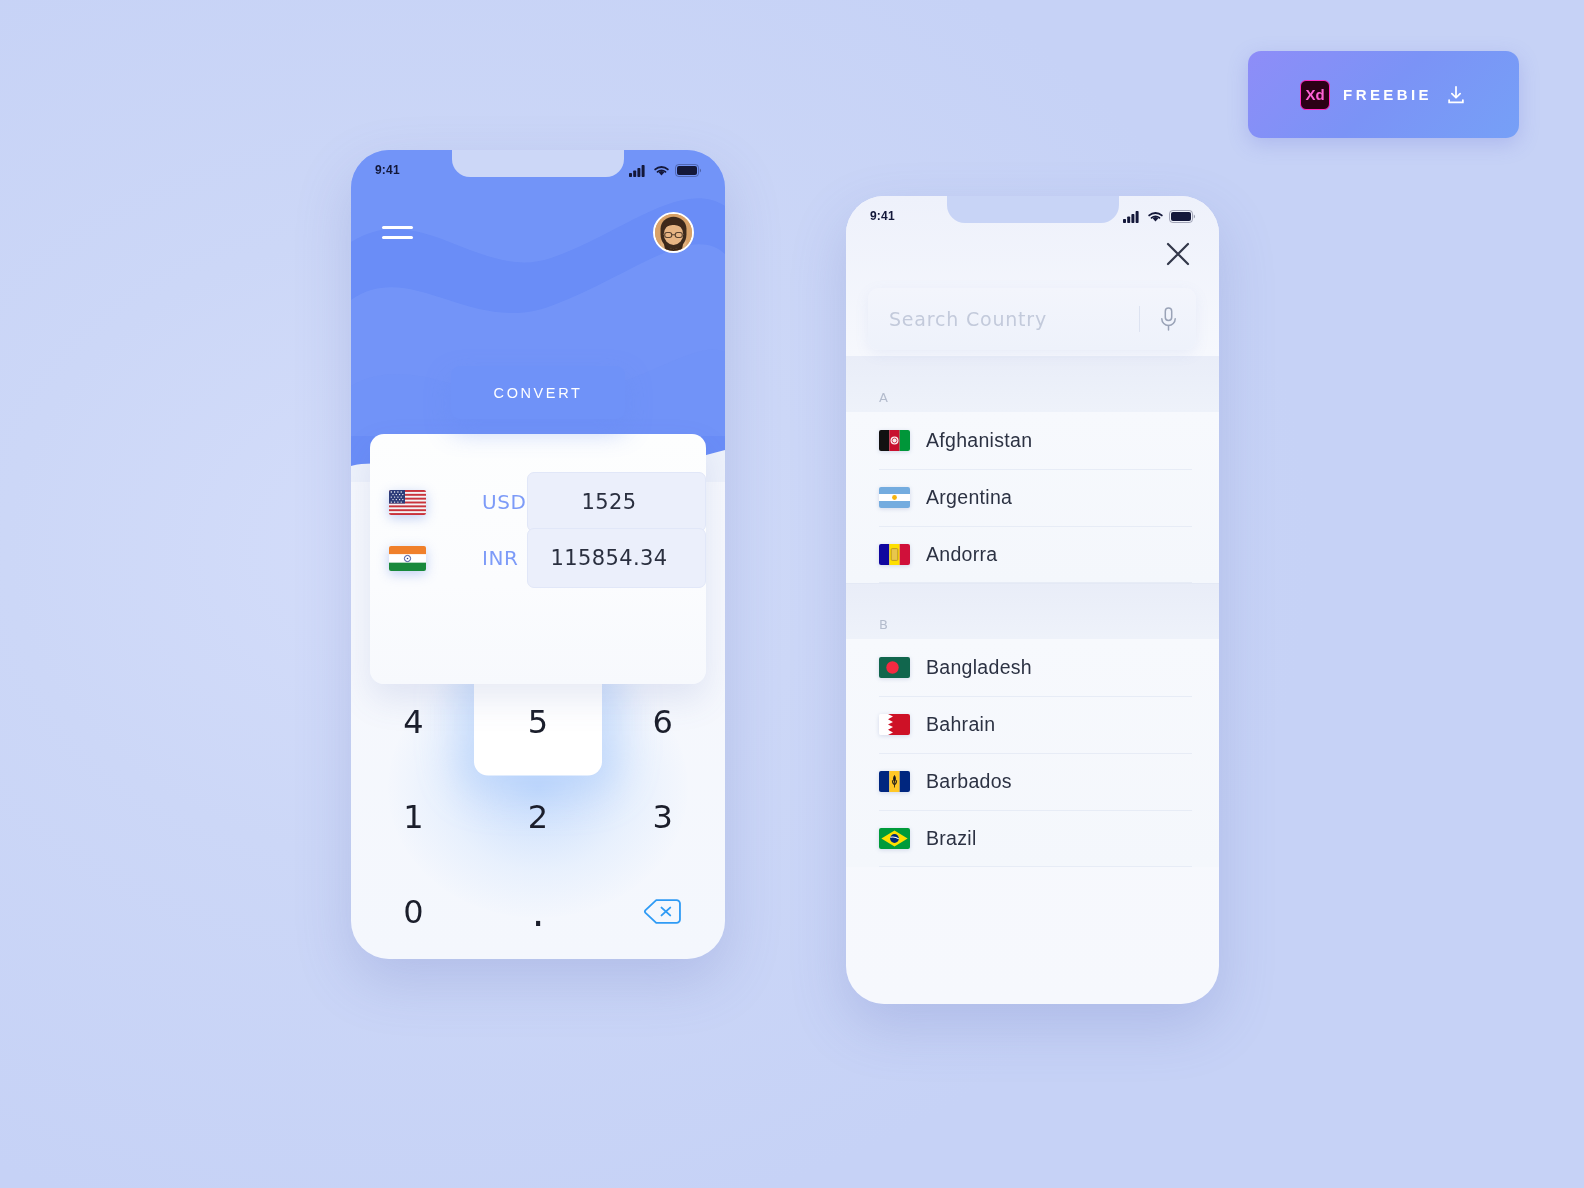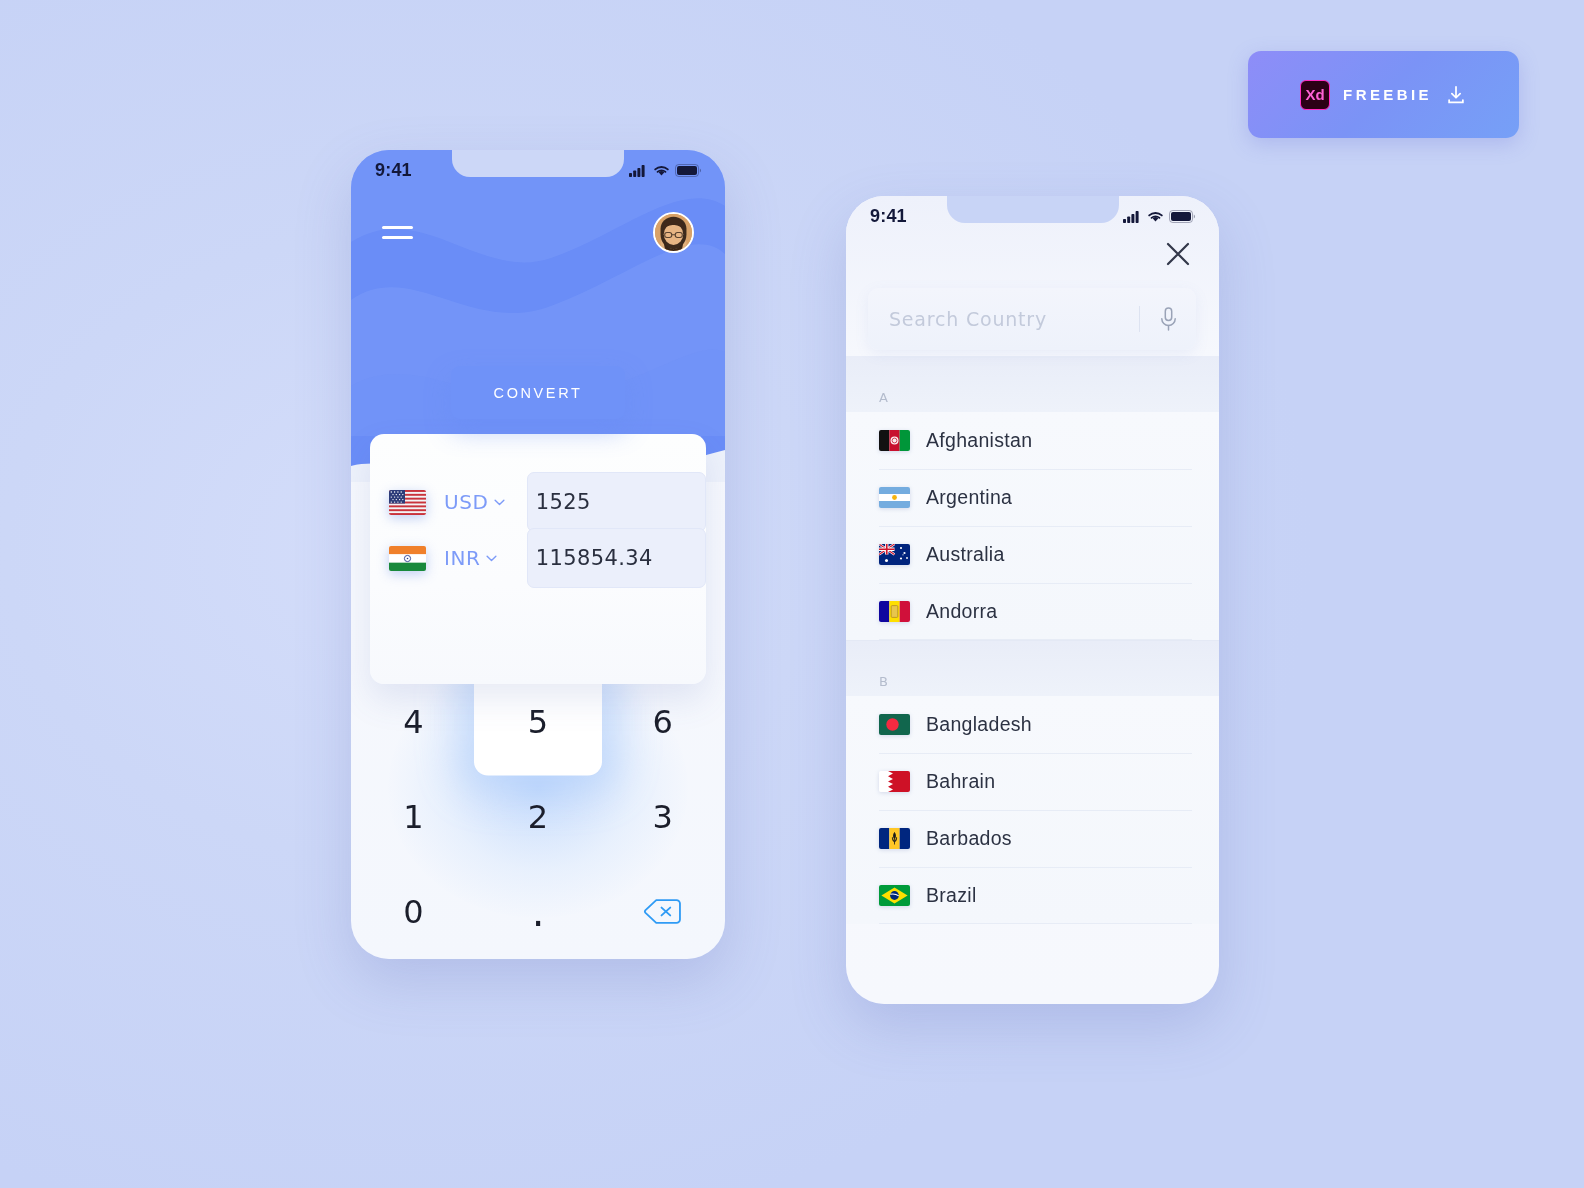--- a/index.html
+++ b/index.html
@@ -63,21 +63,21 @@
     z-index: 9;
   }
   .notch-1 { background: #ccd7f7; }
   .notch-2 { background: #c8d4f6; }
 
   .statusbar {
     position: absolute; top: 0; left: 0; width: 100%; height: 40px;
     display: flex; align-items: center; justify-content: space-between;
     padding: 0 24px; z-index: 10;
   }
-  .sb-time { font-size: 18px; font-weight: 700; color: #13183a; letter-spacing: 0.2px; }
+  .sb-time { font-size: 12px; font-weight: 700; color: #13183a; letter-spacing: 0.2px; }
   .sb-right { display: flex; align-items: center; gap: 5px; }
 
   
   .p1-header {
     position: absolute; left: 0; top: 0; width: 100%; height: 332px;
     background: #6a8df7;
     overflow: hidden;
   }
   .p1-header svg.waves { position: absolute; left: 0; top: 0; width: 100%; height: 100%; }
   .p1-navbar {
@@ -118,28 +118,28 @@
     flex: 0 0 auto; position: relative;
     box-shadow: 0 3px 12px rgba(120,150,230,0.45);
   }
   .flag svg { display: block; width: 100%; height: 100%; }
   .cur-sel {
     display: flex; align-items: center; gap: 5px; cursor: pointer;
     margin-left: 18px; width: 72px;
   }
   .cur-code {
     font-size: 20px; color: #7d9bf8; letter-spacing: 0.6px;
-    font-family: "DejaVu Sans", sans-serif; font-weight: 400;
+    font-family: "DejaVu Sans", sans-serif; font-weight: 400; margin-left: 38px;
   }
   .chev { width: 11px; height: 7px; display: block; }
   .amount-box {
     margin-left: 11px; width: 180px; height: 60px;
     background: #ebeffb; border: 1px solid #e1e7f8; border-radius: 7px;
-    display: flex; align-items: center; justify-content: flex-start;
-    padding-right: 15px; cursor: text; padding-left: 8px;
+    display: flex; align-items: center; justify-content: center;
+    padding-right: 15px; cursor: text;
   }
   .amount-val {
     font-size: 21px; color: #2a2f3f; letter-spacing: 0.4px;
     font-family: "DejaVu Sans", sans-serif;
   }
   .convert-btn {
     position: absolute; left: 100px; top: 216px;
     width: 174px; height: 53px; border-radius: 9px;
     background: #6f92f8;
     display: flex; align-items: center; justify-content: center;
@@ -484,42 +484,20 @@
         <span class="c-flag">
           <svg viewBox="0 0 31 21">
             <rect width="31" height="7" fill="#74acdf"></rect>
             <rect y="7" width="31" height="7" fill="#ffffff"></rect>
             <rect y="14" width="31" height="7" fill="#74acdf"></rect>
             <circle cx="15.5" cy="10.5" r="2.4" fill="#f6b40e"></circle>
           </svg>
         </span>
         <span class="c-name">Argentina</span>
       </div>
-      <div class="c-row">
-        <span class="c-flag">
-          <svg viewBox="0 0 31 21">
-            <rect width="31" height="21" fill="#00247d"></rect>
-            <g transform="translate(0,0)">
-              <path d="M0 0 L15.5 10.5 M15.5 0 L0 10.5" stroke="#ffffff" stroke-width="2.4"></path>
-              <path d="M0 0 L15.5 10.5 M15.5 0 L0 10.5" stroke="#cf142b" stroke-width="1.1"></path>
-              <path d="M7.75 0 V10.5 M0 5.25 H15.5" stroke="#ffffff" stroke-width="3.4"></path>
-              <path d="M7.75 0 V10.5 M0 5.25 H15.5" stroke="#cf142b" stroke-width="1.7"></path>
-            </g>
-            <g fill="#ffffff">
-              <circle cx="7.5" cy="16.5" r="1.5"></circle>
-              <circle cx="22" cy="4" r="1.1"></circle>
-              <circle cx="25.5" cy="9" r="1.1"></circle>
-              <circle cx="22" cy="14.5" r="1.1"></circle>
-              <circle cx="28" cy="14" r="0.9"></circle>
-              <circle cx="24" cy="10.8" r="0.6"></circle>
-            </g>
-          </svg>
-        </span>
-        <span class="c-name">Australia</span>
-      </div>
       <div class="c-row c-row-last">
         <span class="c-flag">
           <svg viewBox="0 0 31 21">
             <rect width="10.33" height="21" fill="#10069f"></rect>
             <rect x="10.33" width="10.34" height="21" fill="#fedf00"></rect>
             <rect x="20.67" width="10.33" height="21" fill="#d0103a"></rect>
             <rect x="12.2" y="4.6" width="6.6" height="11.8" rx="1" fill="#e8c64c" stroke="#a9841f" stroke-width="0.7"></rect>
           </svg>
         </span>
         <span class="c-name">Andorra</span>

